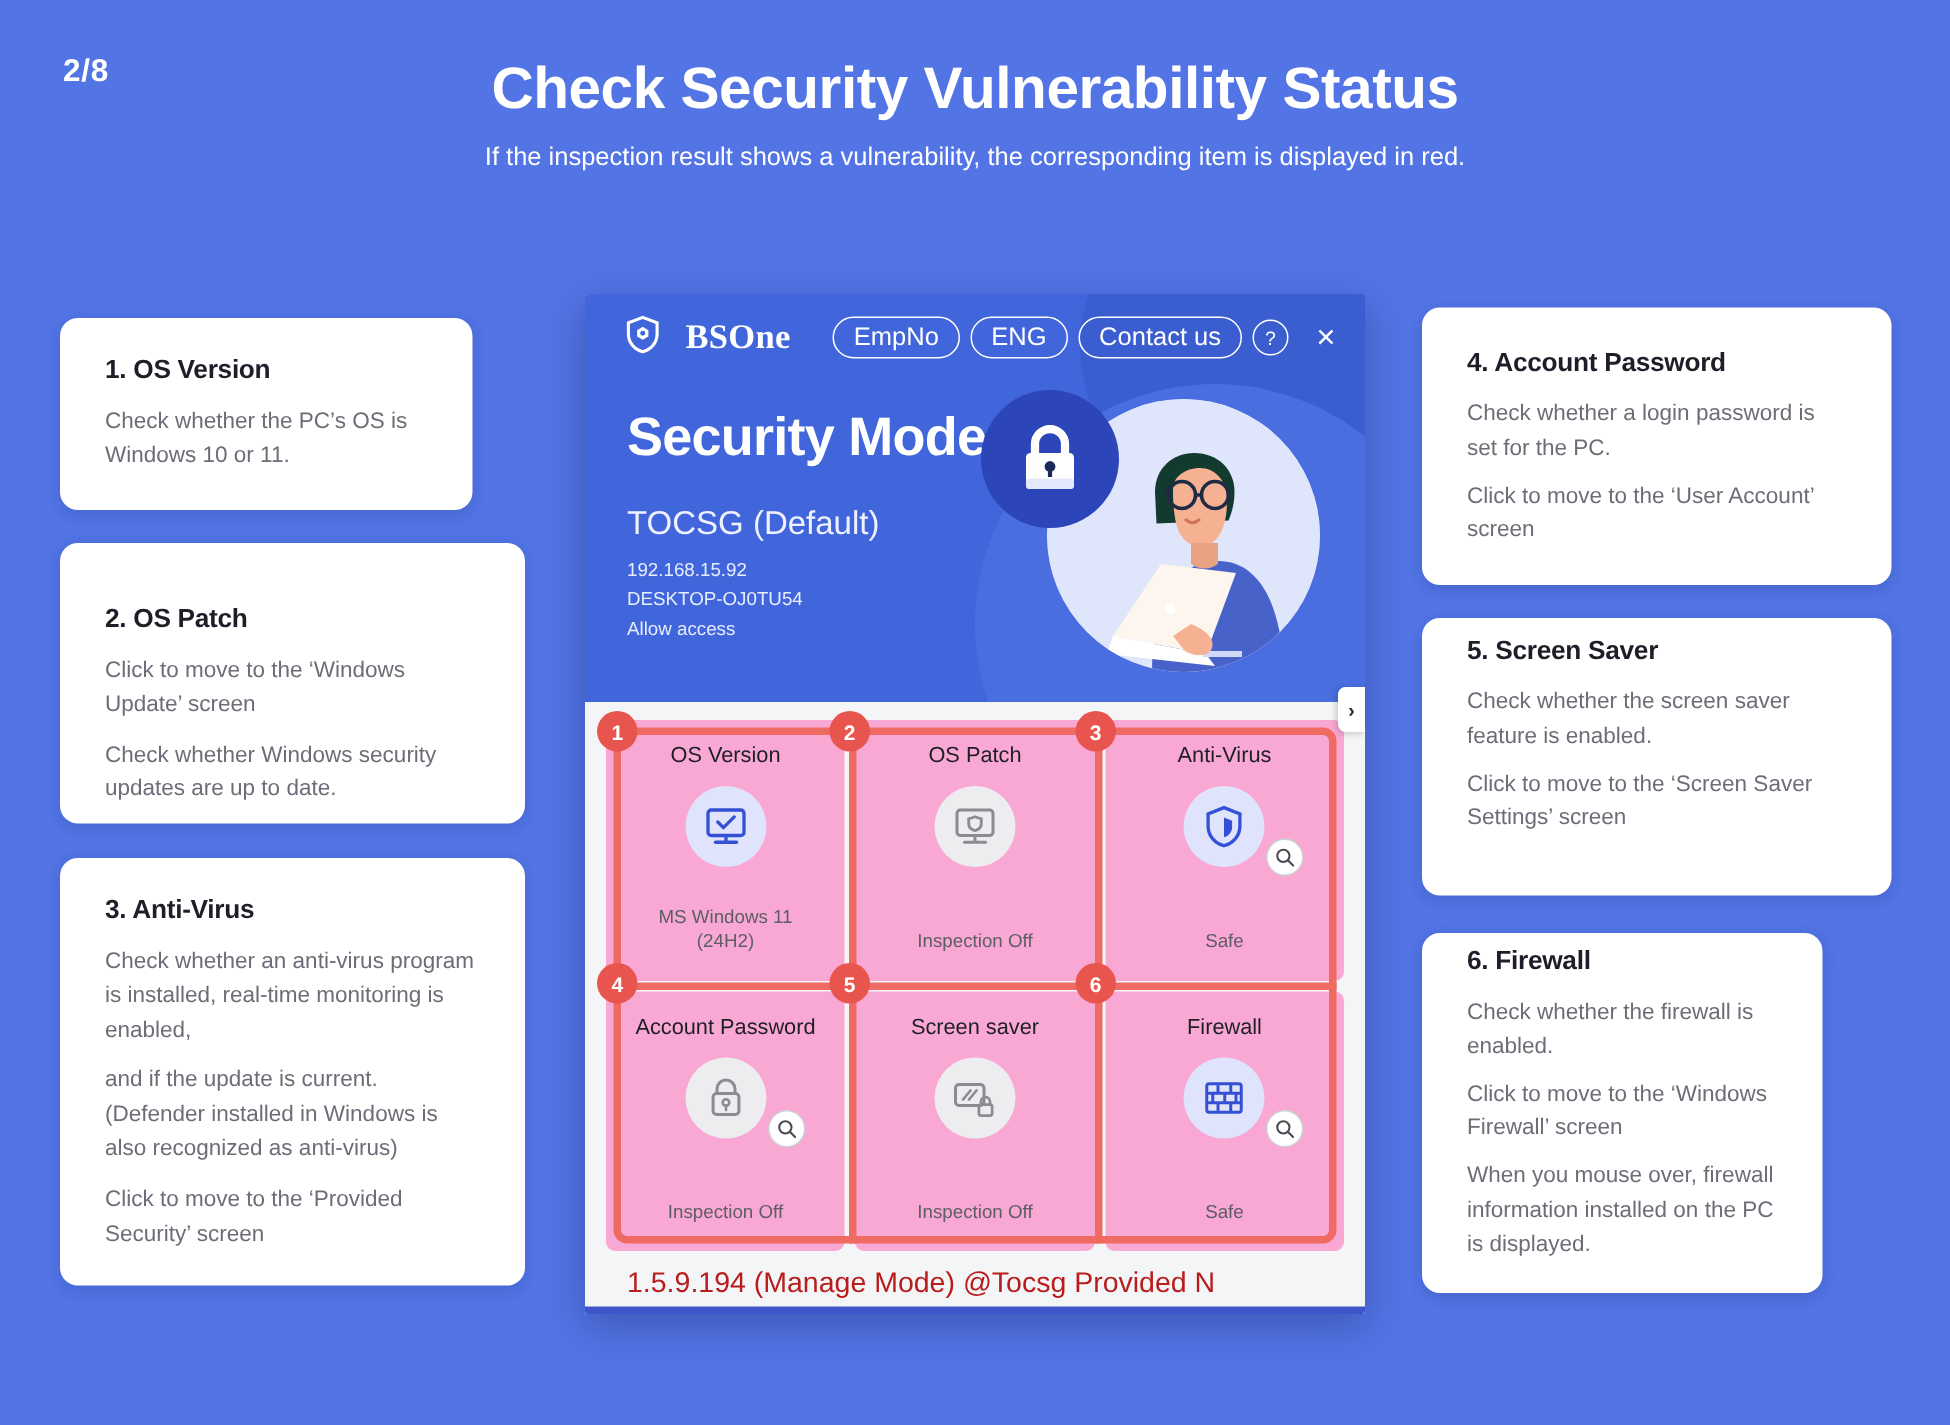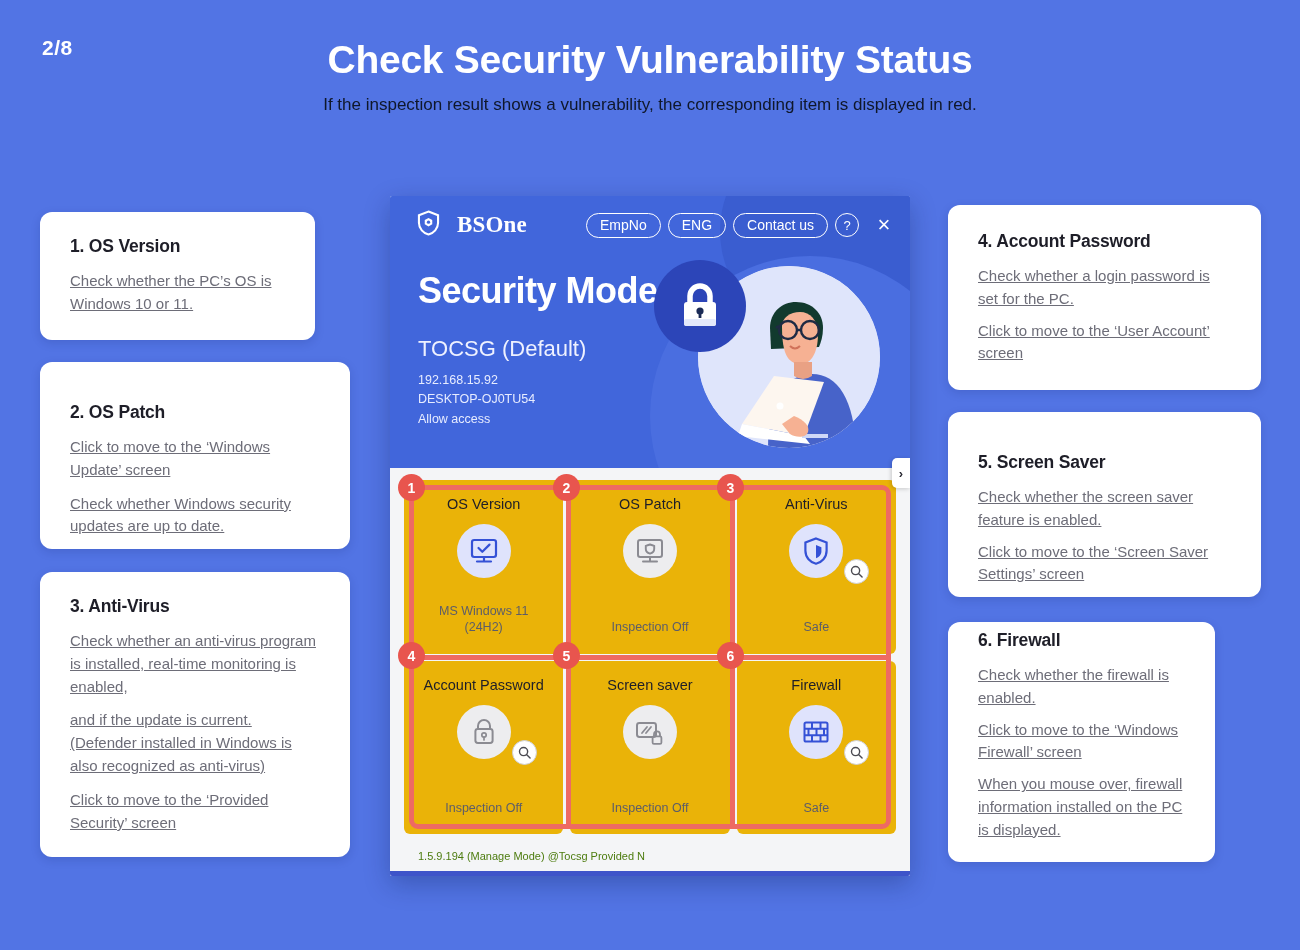--- a/index.html
+++ b/index.html
@@ -17,48 +17,47 @@
     color: #ffffff; font-size: 21px; font-weight: bold;
     letter-spacing: .5px;
   }
   .slide-title {
     position: absolute; left: 0; right: 0; top: 38px;
     text-align: center; color: #ffffff;
     font-size: 39px; font-weight: bold; letter-spacing: -.3px;
   }
   .slide-subtitle {
     position: absolute; left: 0; right: 0; top: 95px;
-    text-align: center; color: #0f172a;
+    text-align: center; color: #ffffff;
     font-size: 17px; font-weight: 400;
   }
 
   
   .card {
     position: absolute;
     background: #ffffff;
     border-radius: 12px;
     box-shadow: 0 3px 10px rgba(22,40,110,.18);
     padding: 20px 28px 22px 30px;
   }
   .card h3 {
     font-size: 17.5px; font-weight: bold; color: #1e1e28;
     margin-bottom: 13px; letter-spacing: -.2px;
   }
   .card p {
     font-size: 15px; color: #6d6d78; line-height: 1.52;
     margin-bottom: 11px;
-    text-decoration: underline;
   }
   .card p:last-child { margin-bottom: 0; }
 
   #card1 { left: 40px; top: 212px; width: 275px; height: 128px; padding-top: 24px;}
   #card2 { left: 40px; top: 362px; width: 310px; height: 187px; padding-top: 40px;}
   #card3 { left: 40px; top: 572px; width: 310px; height: 285px; padding-top: 24px;}
   #card4 { left: 948px; top: 205px; width: 313px; height: 185px; padding-top: 26px;}
-  #card5 { left: 948px; top: 412px; width: 313px; height: 185px; padding-top: 40px;}
+  #card5 { left: 948px; top: 412px; width: 313px; height: 185px; padding-top: 11px;}
   #card6 { left: 948px; top: 622px; width: 267px; height: 240px; padding-top: 8px;}
   #card6 p { margin-bottom: 9px; }
   #card4 p, #card5 p { margin-bottom: 9px; }
 
   
   .app-window {
     position: absolute; left: 390px; top: 196px;
     width: 520px; height: 680px;
     background: #f4f5f7;
     border-radius: 2px;
@@ -85,21 +84,21 @@
     padding: 0 14px 0 26px;
   }
   .brand { display: flex; align-items: center; gap: 16px; }
   .brand-name {
     color: #fff; font-family: "Liberation Serif", serif;
     font-size: 23px; font-weight: bold; letter-spacing: .2px;
   }
   .titlebar-actions { margin-left: auto; display: flex; align-items: center; gap: 7px; }
   .pill {
     border: 1.4px solid #ffffff; border-radius: 14px;
-    color: #fff; font-size: 14px; padding: 4px 13px 5px;
+    color: #fff; font-size: 17px; padding: 4px 13px 5px;
     white-space: nowrap; line-height: 1;
   }
   .round-btn {
     width: 24px; height: 24px; border: 1.4px solid #fff; border-radius: 50%;
     color: #fff; font-size: 13px; display:flex; align-items:center; justify-content:center;
   }
   .close-btn {
     margin-left: 6px; color: #fff; font-size: 22px; line-height: 1;
     width: 24px; text-align: center; font-weight: 300;
   }
@@ -141,21 +140,21 @@
   .grid-zone { position: relative; padding: 12px 14px 0; height: 372px; }
   .tile-grid {
     position: relative;
     display: grid;
     grid-template-columns: 1fr 1fr 1fr;
     grid-template-rows: 1fr 1fr;
     gap: 7px;
     height: 354px;
   }
   .tile {
-    background: #eab308; border-radius: 6px;
+    background: #f9a8d4; border-radius: 6px;
     display: flex; flex-direction: column; align-items: center;
     padding-top: 16px; position: relative;
   }
   .tile-title { font-size: 14.5px; color: #1e1e28; margin-bottom: 12px; }
   .icon-wrap { position: relative; }
   .icon-circle {
     width: 54px; height: 54px; border-radius: 50%;
     display: flex; align-items: center; justify-content: center;
   }
   .icon-circle.blue { background: #dfe3fc; }
@@ -193,21 +192,21 @@
     display: flex; align-items: center; justify-content: center;
     z-index: 8;
   }
 
   
   .app-footer {
     position: absolute; left: 0; right: 0; bottom: 0;
     height: 40px; background: #f4f5f7;
     padding: 0 0 0 28px; display: flex; align-items: center;
   }
-  .app-footer span { color: #4d7c0f; font-size: 11px; }
+  .app-footer span { color: #b91c1c; font-size: 19px; }
   .footer-strip { position:absolute; left:0; right:0; bottom:0; height:5px; background:#3e54c9; }
 </style>
 </head>
 <body>
 
 <div class="page-indicator">2/8</div>
 <div class="slide-title">Check Security Vulnerability Status</div>
 <div class="slide-subtitle">If the inspection result shows a vulnerability, the corresponding item is displayed in red.</div>
 
 <div class="card" id="card1">

